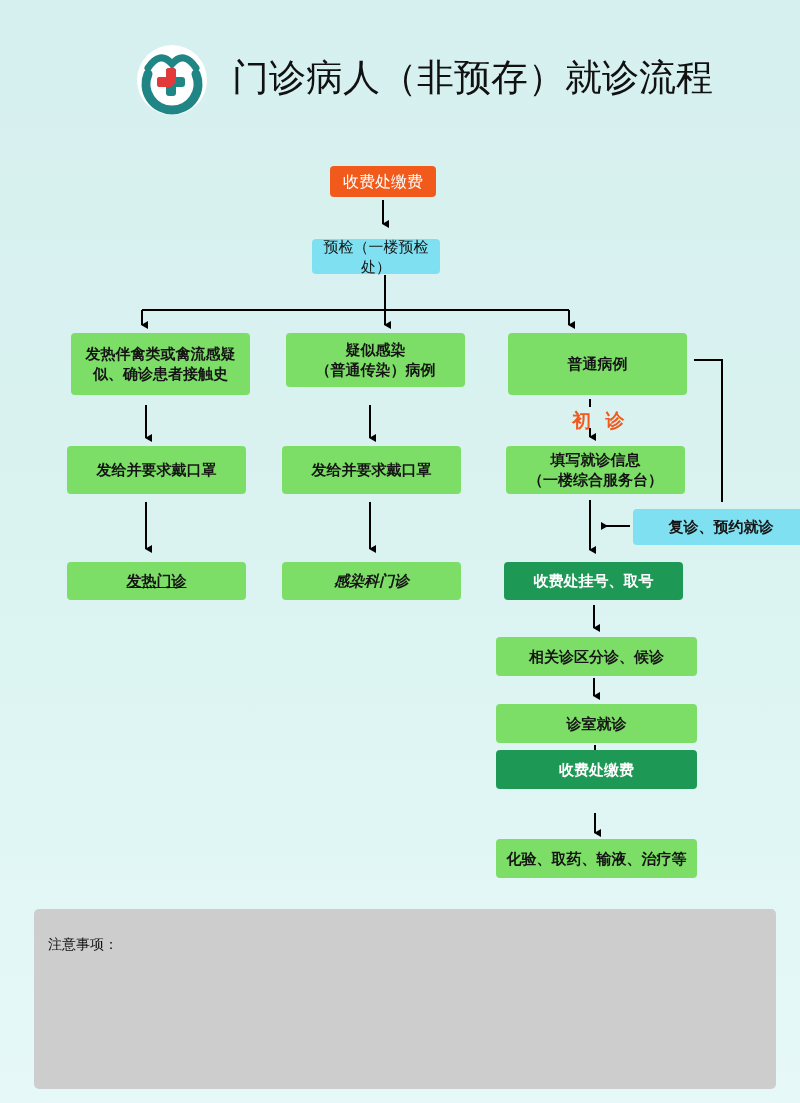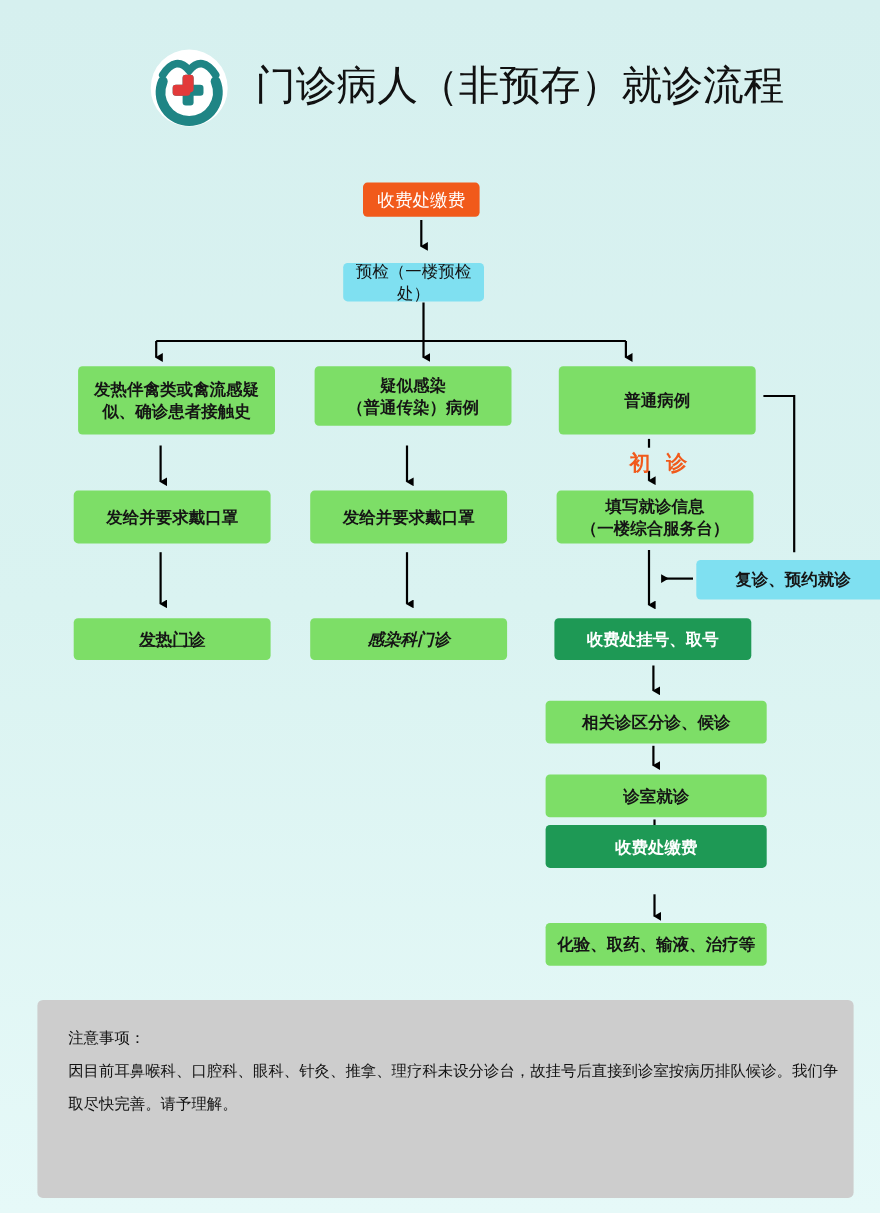--- a/index.html
+++ b/index.html
@@ -19,21 +19,21 @@
     color: #151515; line-height: 20px; box-sizing: border-box; white-space: pre-line;
   }
   .green { background: #7dde67; }
   .dark { background: #1e9955; color: #fff; font-weight: bold; }
   .orange { background: #f15a1b; color: #fff; font-weight: normal; font-size: 16px; }
   .blue { background: #7fe0f1; }
   .label-orange { position: absolute; color: #f15a1b; font-size: 19px; font-weight: bold; letter-spacing: 4px; }
   svg.lines { position: absolute; left: 0; top: 0; }
   .notice {
     position: absolute; left: 34px; top: 909px; width: 742px; height: 180px;
-    background: #cdcdcd; border-radius: 5px; box-sizing: border-box; padding: 20px 28px;
+    background: #cdcdcd; border-radius: 5px; box-sizing: border-box; padding: 20px 14px;
     color: #111; font-size: 14px; line-height: 30px;
   }
   .notice p { margin: 0; }
 </style>
 </head>
 <body>
 
 <svg class="logo" viewBox="0 0 72 72">
   <circle cx="36" cy="36" r="35" fill="#ffffff"></circle>
   <path d="M12 30 A26 26 0 1 0 60 30" fill="none" stroke="#1f8585" stroke-width="9" stroke-linecap="round"></path>
@@ -96,14 +96,13 @@
 （一楼综合服务台）</div>
 <div class="box blue" style="left:633px;top:509px;width:176px;height:36px;font-weight:bold;">复诊、预约就诊</div>
 <div class="box dark" style="left:504px;top:562px;width:179px;height:38px;">收费处挂号、取号</div>
 <div class="box green" style="left:496px;top:637px;width:201px;height:39px;">相关诊区分诊、候诊</div>
 <div class="box green" style="left:496px;top:704px;width:201px;height:39px;">诊室就诊</div>
 <div class="box dark" style="left:496px;top:750px;width:201px;height:39px;">收费处缴费</div>
 <div class="box green" style="left:496px;top:839px;width:201px;height:39px;">化验、取药、输液、治疗等</div>
 
 <div class="notice">
   <p>注意事项：</p>
-  <p style="width:700px;">因目前耳鼻喉科、口腔科、眼科、针灸、推拿、理疗科未设分诊台，故挂号后直接到诊室按病历排队候诊。我们争取尽快完善。请予理解。</p>
 </div>
 
 </body></html>

